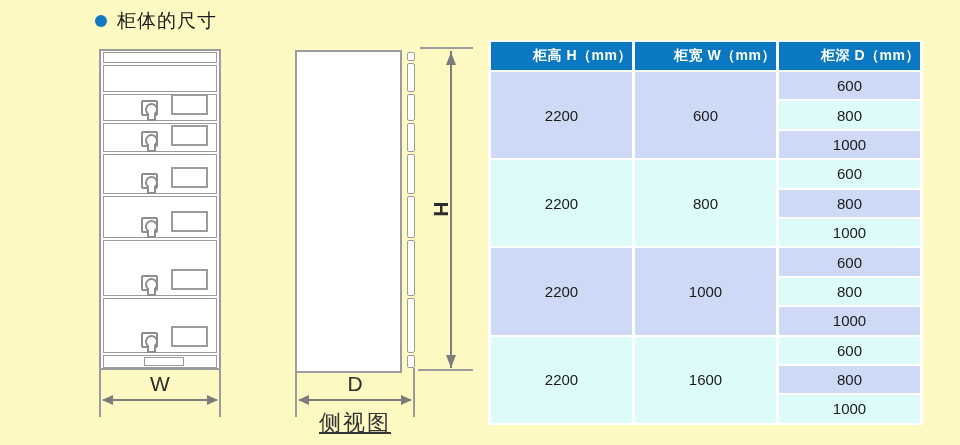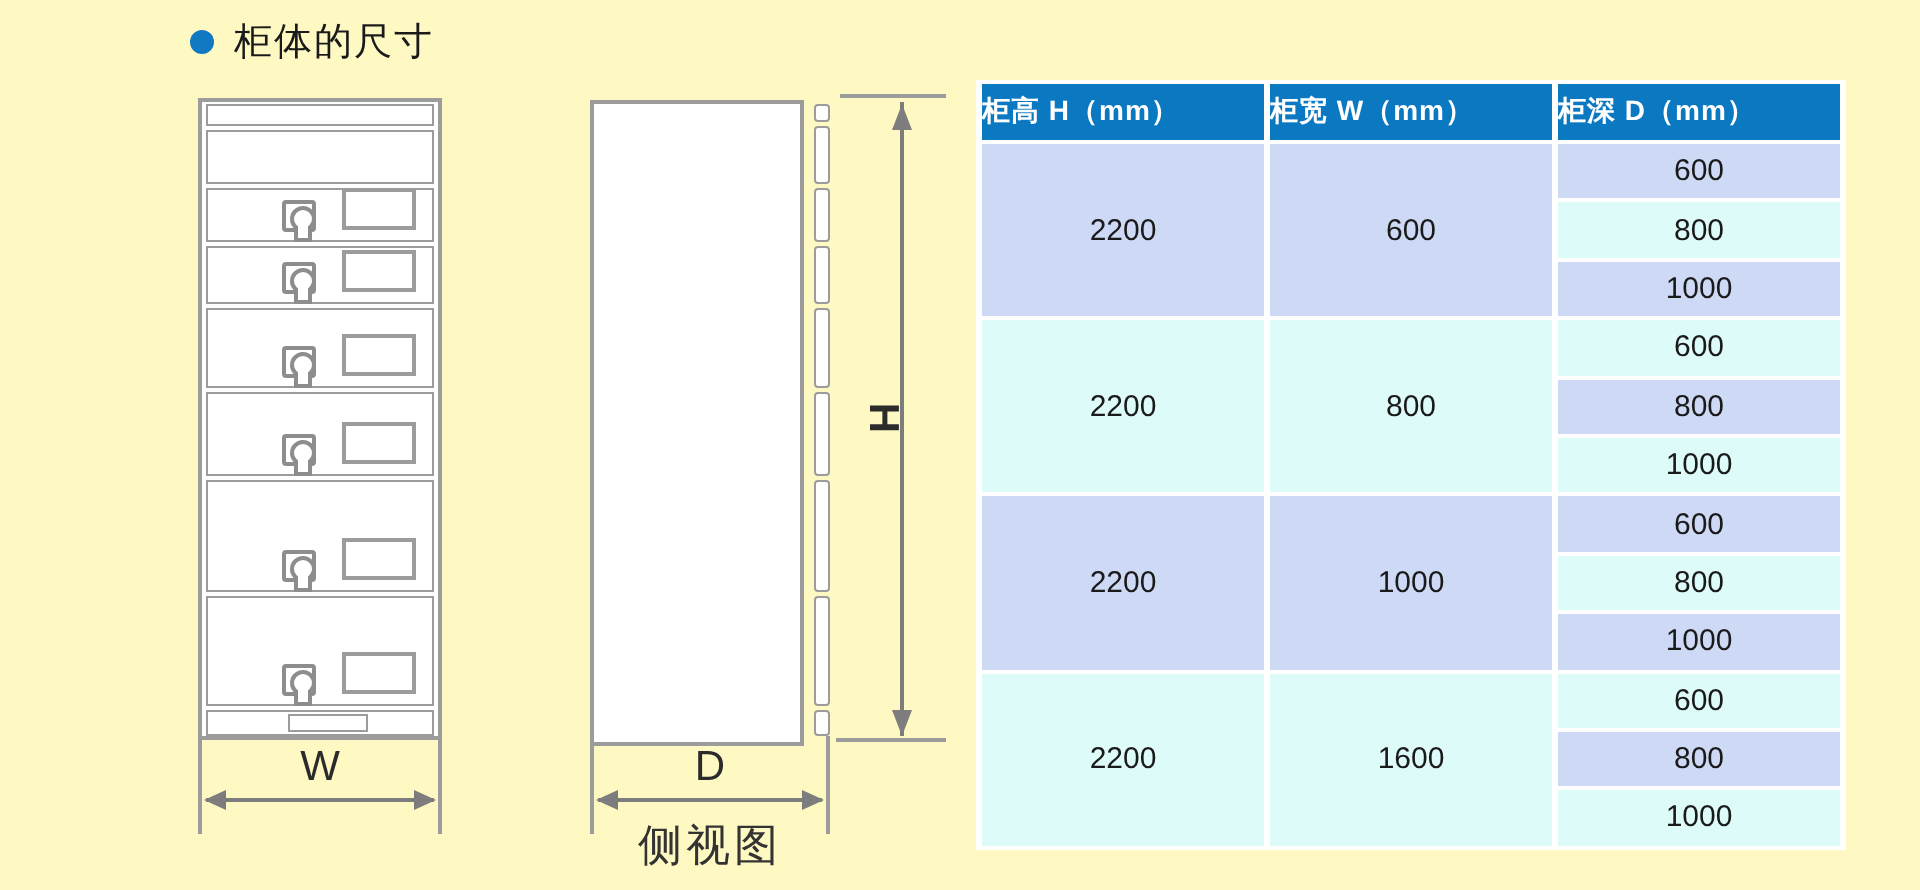--- a/index.html
+++ b/index.html
@@ -43,21 +43,21 @@
   .dim-arrow { position:absolute; height:0; border-top:2px solid #7d7d7d; }
   .dim-arrow::before, .dim-arrow::after { content:""; position:absolute; top:-6px; width:0; height:0;
       border-top:5px solid transparent; border-bottom:5px solid transparent; }
   .dim-arrow::before { left:-1px; border-right:11px solid #7d7d7d; }
   .dim-arrow::after  { right:-1px; border-left:11px solid #7d7d7d; }
   .fv-arrow { left:103px; top:399px; width:114px; }
   .sv-arrow { left:299px; top:399px; width:112px; }
 
   .caption { position:absolute; font-size:22px; color:#333; text-align:center; letter-spacing:2px; }
   .fv-caption { left:99px; top:408px; width:122px; }
-  .sv-caption { left:295px; top:408px; width:120px; }
+  .sv-caption { left:295px; top:408px; width:120px;text-decoration:underline; }
 
   
   .sv-rect { position:absolute; left:295px; top:50px; width:107px; height:323px; border:2px solid #9c9c9c; background:#fff; }
   .sv-strip { position:absolute; left:407px; top:52px; width:8px; display:flex; flex-direction:column; gap:2px; }
   .sv-strip .seg { width:8px; border:1px solid #9c9c9c; border-radius:2px; background:#fff; }
   .seg-1{height:9px;} .seg-2{height:29px;} .seg-3{height:27px;} .seg-4{height:29px;} .seg-5{height:40px;}
   .seg-6{height:42px;} .seg-7{height:56px;} .seg-8{height:55px;} .seg-9{height:13px;}
 
   .h-tick { position:absolute; height:0; border-top:2px solid #9c9c9c; }
   .h-tick-top { left:420px; top:47px;  width:53px; }
@@ -66,21 +66,21 @@
   .h-arrow-up { position:absolute; left:446px; top:52px; width:0; height:0;
       border-left:5px solid transparent; border-right:5px solid transparent; border-bottom:13px solid #7d7d7d; }
   .h-arrow-down { position:absolute; left:446px; top:355px; width:0; height:0;
       border-left:5px solid transparent; border-right:5px solid transparent; border-top:13px solid #7d7d7d; }
   .sv-h { left:425px; top:197px; width:32px; font-weight:bold; transform:rotate(90deg); }
 
   
   .spec-wrap { position:absolute; left:488px; top:40px; }
   table.spec { border-collapse:separate; border-spacing:3px 2px; table-layout:fixed; width:435px; background:#fff; }
   table.spec th { width:141px; height:28px; background:#0b79c1; color:#fff; font-size:14px; font-weight:bold;
-      text-align:left; vertical-align:middle; letter-spacing:0.5px; }
+      text-align:right; vertical-align:middle; letter-spacing:0.5px; }
   table.spec td { height:27.4px; text-align:center; vertical-align:middle; font-size:15px; color:#1a1a1a; }
   table.spec td.lav  { background:#cdd9f5; }
   table.spec td.cyan { background:#ddfcf9; }
 </style>
 </head>
 <body>
 
 <div class="page">
 
   <span class="bullet"></span>

